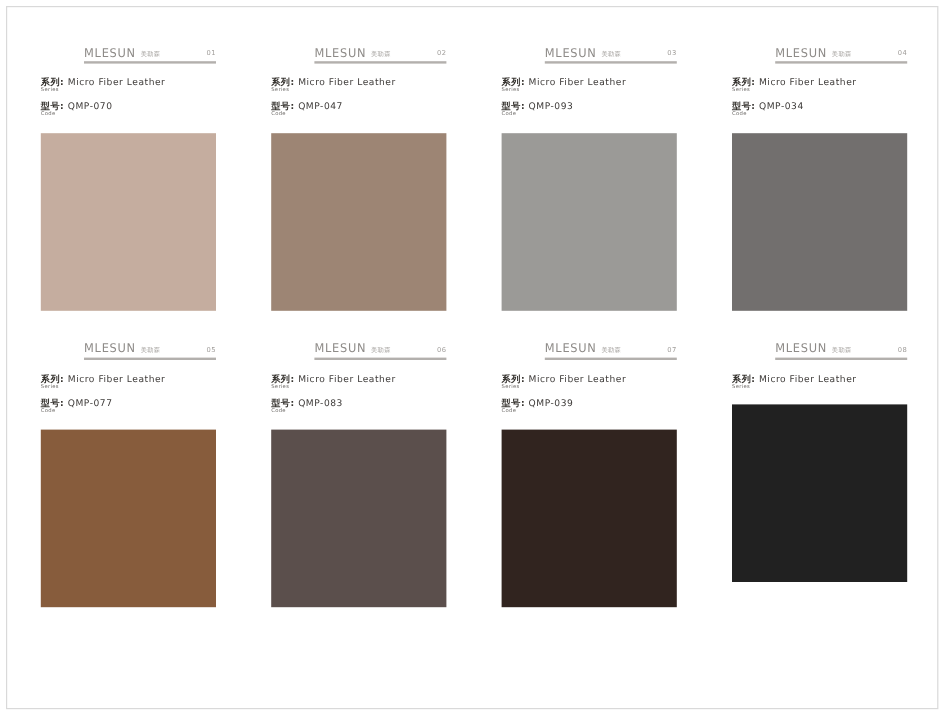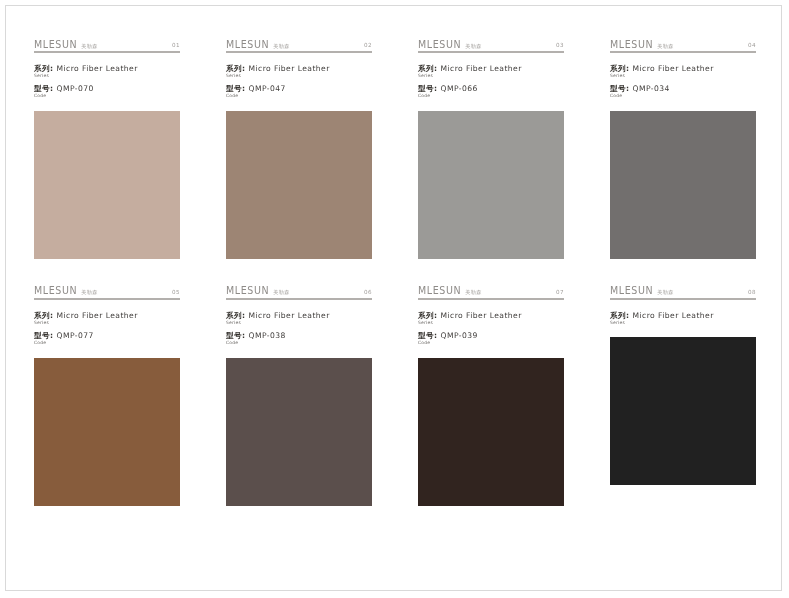--- a/index.html
+++ b/index.html
@@ -53,20 +53,21 @@
   }
 
   
   .card-header {
     display: flex;
     align-items: flex-end;
     justify-content: space-between;
     height: 13px;
     border-bottom: 2px solid #b3b0ad;
     padding-bottom: 2px;
+    margin-left: 36px;
   }
 
   .brand-logo {
     display: flex;
     align-items: baseline;
     gap: 4px;
     white-space: nowrap;
   }
 
   .brand-mark {
@@ -192,21 +193,21 @@
               <span class="brand-cn">美勒森</span>
             </div>
             <span class="card-index">03</span>
           </div>
           <div class="card-specs">
             <div class="spec-row">
               <div class="spec-main"><span class="spec-label-cn">系列:</span> <span>Micro Fiber Leather</span></div>
               <div class="spec-sub">Series</div>
             </div>
             <div class="spec-row">
-              <div class="spec-main"><span class="spec-label-cn">型号:</span> <span>QMP-066</span></div>
+              <div class="spec-main"><span class="spec-label-cn">型号:</span> <span>QMP-093</span></div>
               <div class="spec-sub">Code</div>
             </div>
           </div>
           <div class="color-chip" style="background: rgb(155, 154, 151);"></div>
         </div>
         <div class="swatch-card">
           <div class="card-header" style="border-bottom-color: rgb(179, 176, 173);">
             <div class="brand-logo">
               <span class="brand-mark">MLESUN</span>
               <span class="brand-cn">美勒森</span>
@@ -252,21 +253,21 @@
               <span class="brand-cn">美勒森</span>
             </div>
             <span class="card-index">06</span>
           </div>
           <div class="card-specs">
             <div class="spec-row">
               <div class="spec-main"><span class="spec-label-cn">系列:</span> <span>Micro Fiber Leather</span></div>
               <div class="spec-sub">Series</div>
             </div>
             <div class="spec-row">
-              <div class="spec-main"><span class="spec-label-cn">型号:</span> <span>QMP-038</span></div>
+              <div class="spec-main"><span class="spec-label-cn">型号:</span> <span>QMP-083</span></div>
               <div class="spec-sub">Code</div>
             </div>
           </div>
           <div class="color-chip" style="background: rgb(91, 79, 76);"></div>
         </div>
         <div class="swatch-card">
           <div class="card-header" style="border-bottom-color: rgb(179, 176, 173);">
             <div class="brand-logo">
               <span class="brand-mark">MLESUN</span>
               <span class="brand-cn">美勒森</span>

